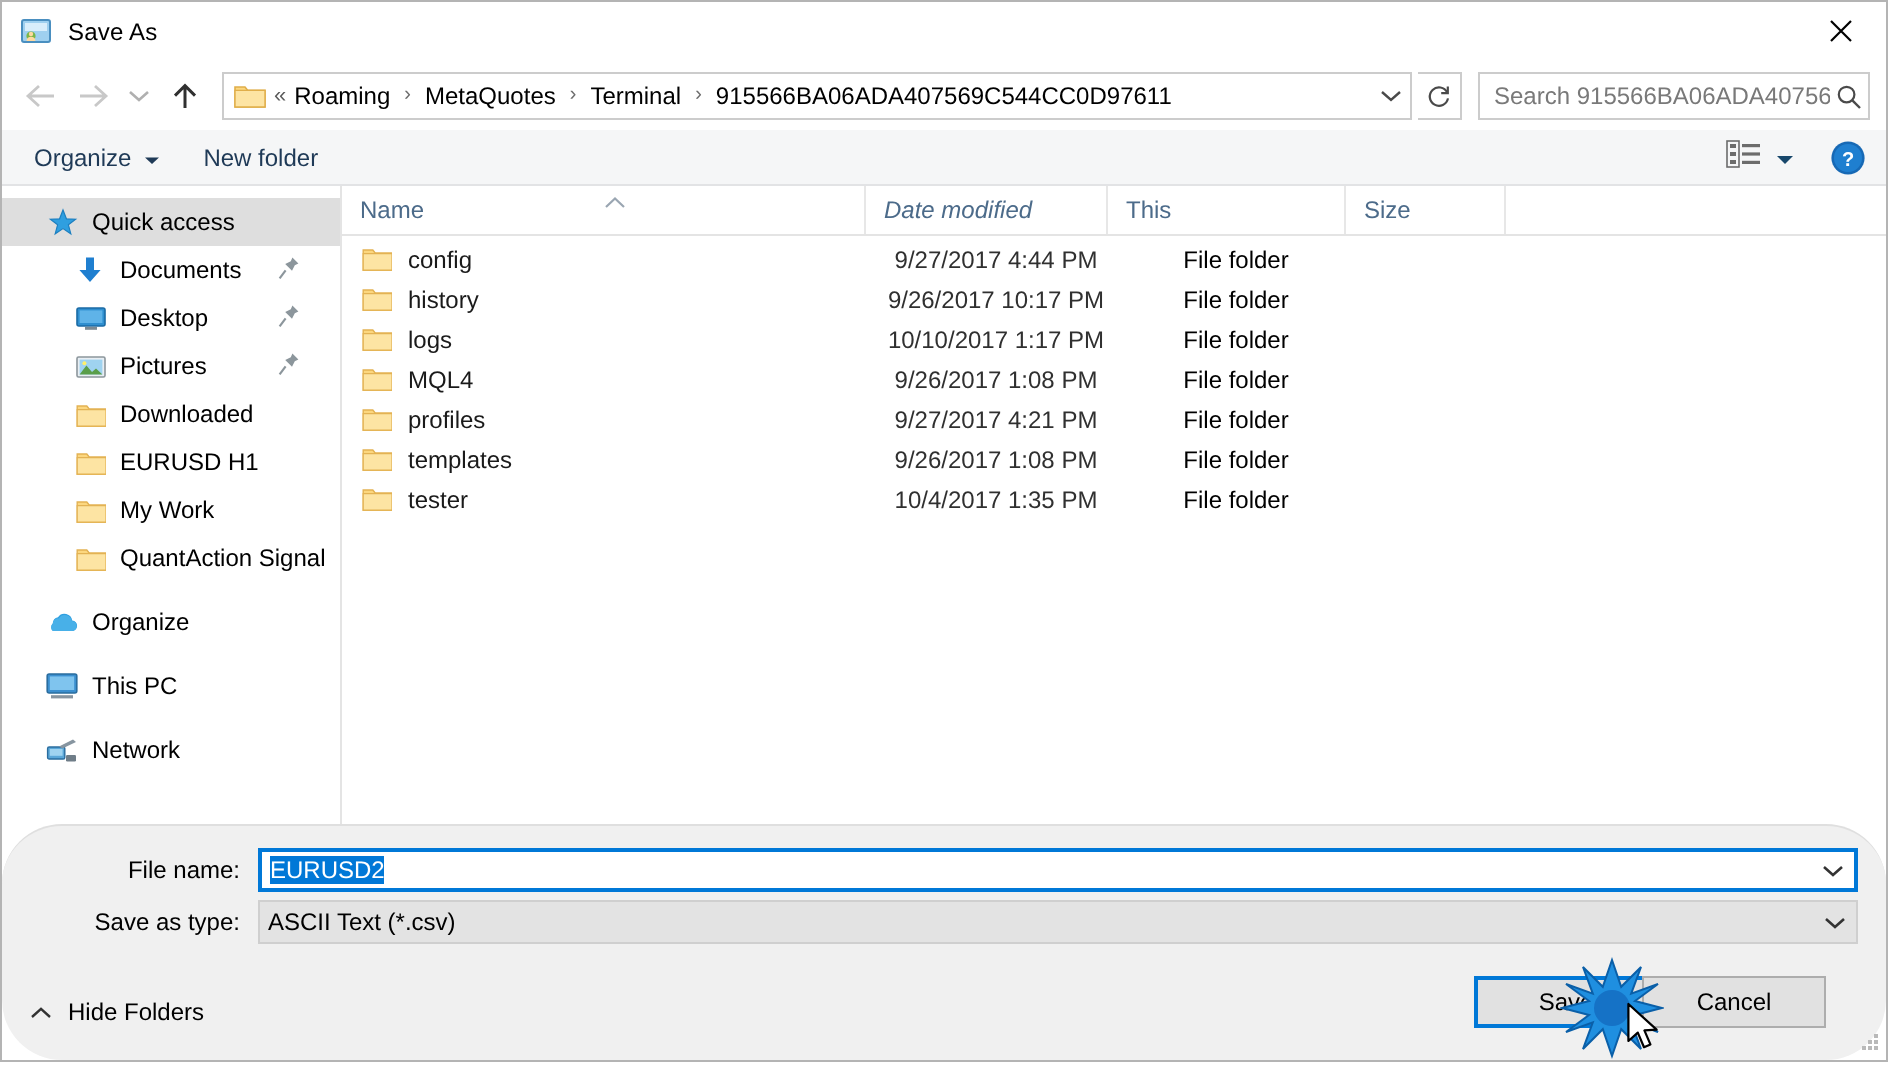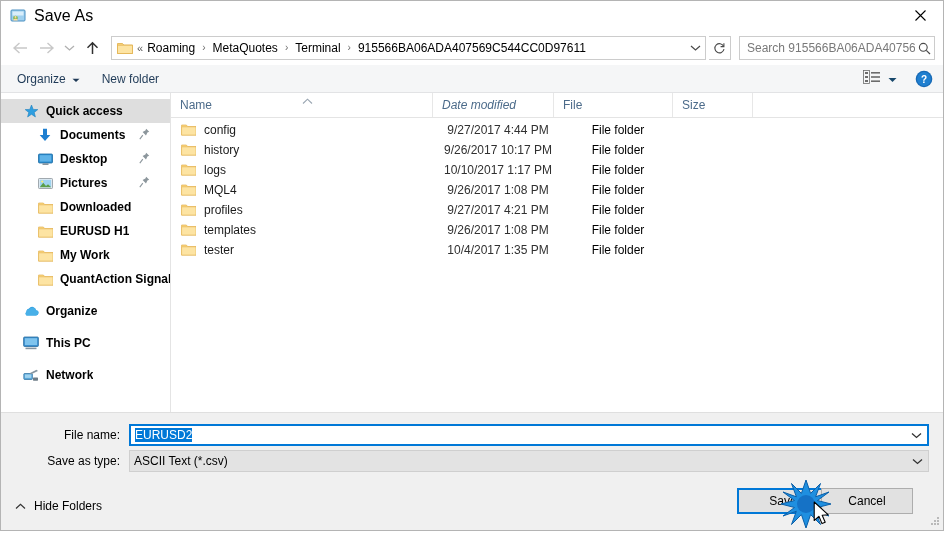--- a/index.html
+++ b/index.html
@@ -35,21 +35,21 @@
     align-items: center;
     position: relative;
   }
   .title-icon {
     width: 16px; height: 16px;
     margin-left: 9px; margin-right: 8px;
     position: relative;
     flex: 0 0 16px;
   }
   .title-text {
-    font-size: 16px;
+    font-size: 12px;
     color: #000;
     letter-spacing: .1px;
   }
   .close-btn {
     position: absolute;
     right: 0; top: 0;
     width: 46px; height: 29px;
     display: flex; align-items: center; justify-content: center;
   }
   .close-btn svg { display:block; }
@@ -198,21 +198,21 @@
   }
   .nav-item.indent { padding-left: 36px; }
   .nav-item.selected { background: #dedede; }
   .nav-ico {
     width: 16px; height: 16px;
     margin-right: 7px;
     flex: 0 0 16px;
     position: relative;
     display: flex; align-items: center; justify-content: center;
   }
-  .nav-label { overflow: hidden; font-weight: bold; }
+  .nav-label { overflow: hidden; }
   .pin {
     position: absolute;
     right: 20px;
     top: 5px;
   }
   .nav-gap { height: 8px; }
 
   
   .filepane {
     flex: 1 1 auto;
@@ -283,20 +283,21 @@
     padding-left: 9px; box-sizing: border-box;
   }
 
   
   .footer {
     flex: 0 0 118px;
     background: #f0f0f0;
     border-top: 1px solid #dfdfdf;
     position: relative;
     box-sizing: border-box;
+    border-radius: 30px;
   }
   .form-row {
     display: flex;
     align-items: center;
     position: absolute;
     left: 0; right: 14px;
   }
   .form-row.r1 { top: 11px; }
   .form-row.r2 { top: 37px; }
   .form-label {
@@ -674,21 +675,21 @@
           <span class="sortcaret">
             <svg width="11" height="7" viewBox="0 0 11 7">
                 <path d="M1 5.5 L5.5 1.2 L10 5.5" stroke="#9aa6b2" stroke-width="1.1" fill="none"></path>
               </svg>
           </span>
         </div>
         <div class="col c-date">
           <span>Date modified</span>
         </div>
         <div class="col c-type">
-          <span>File</span>
+          <span>This</span>
         </div>
         <div class="col c-size">
           <span>Size</span>
         </div>
       </div>
 
       <div class="filerows">
 
         <div class="frow">
           <div class="fname">

